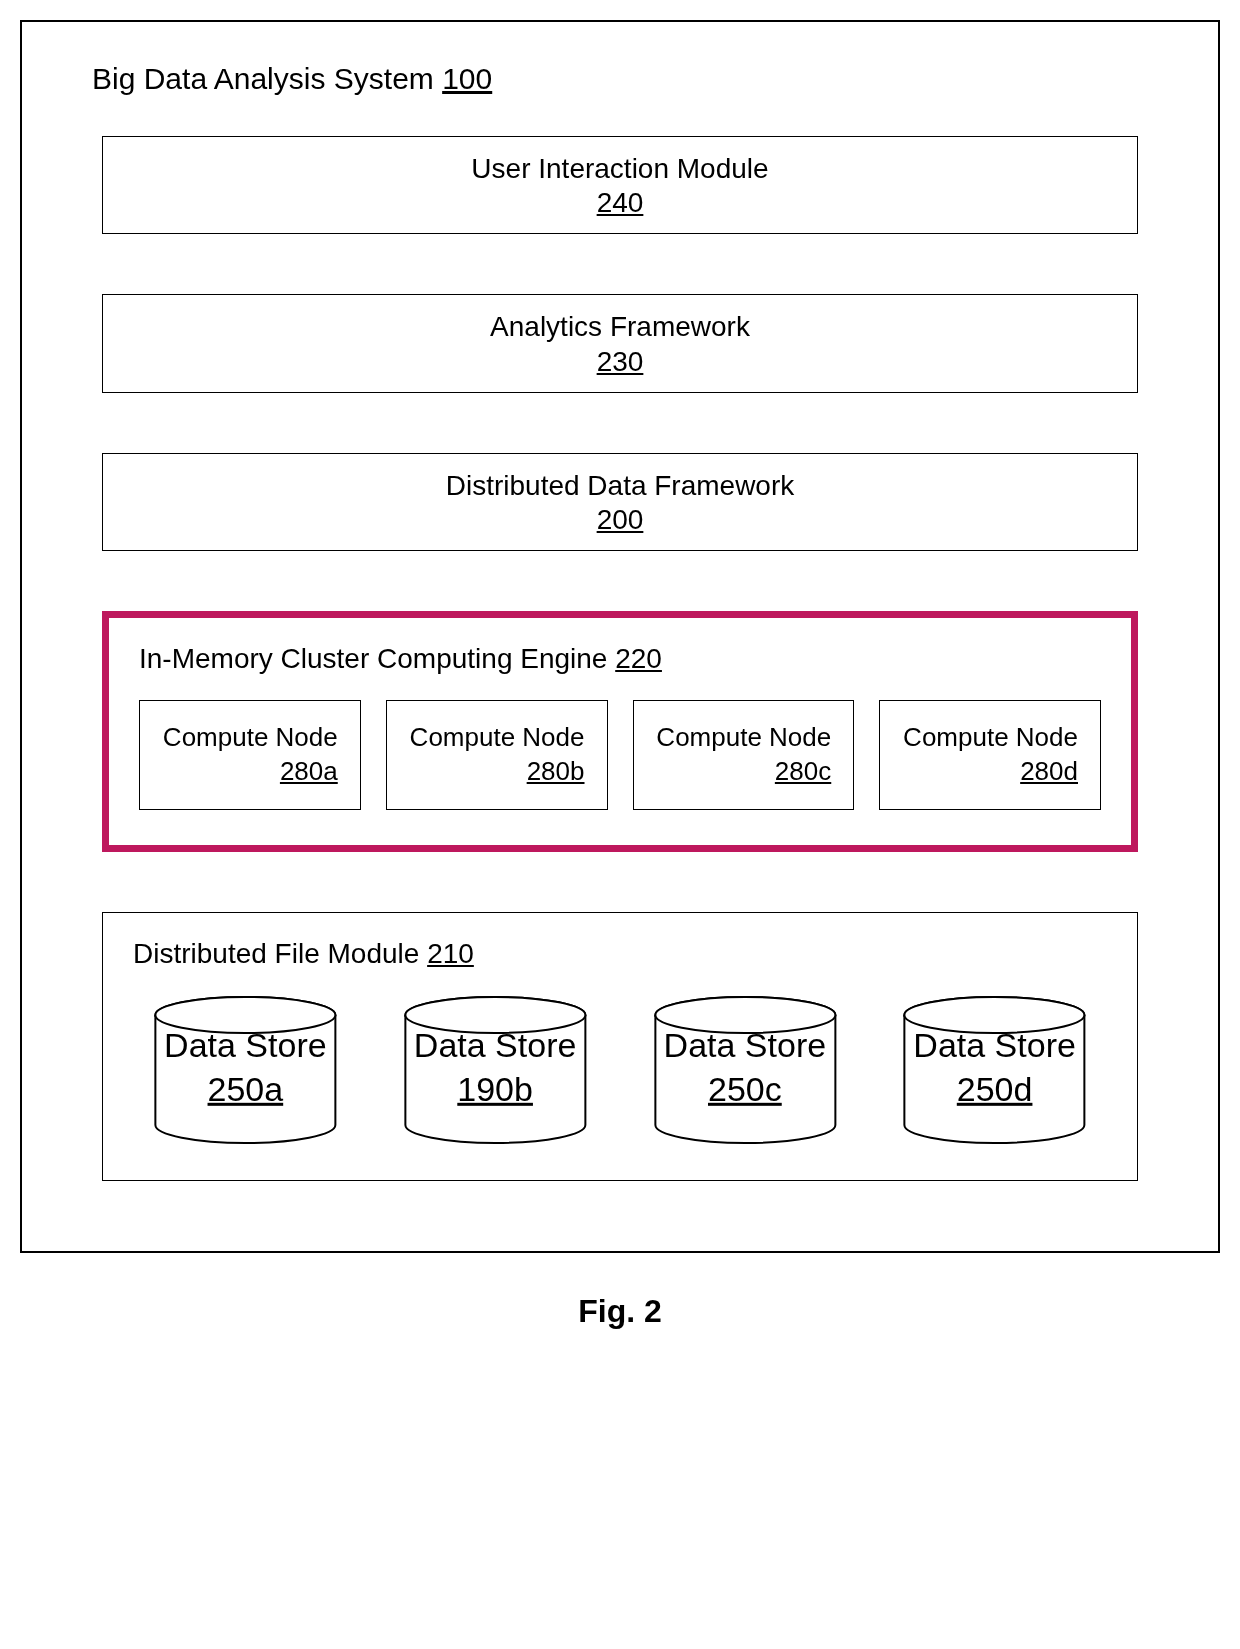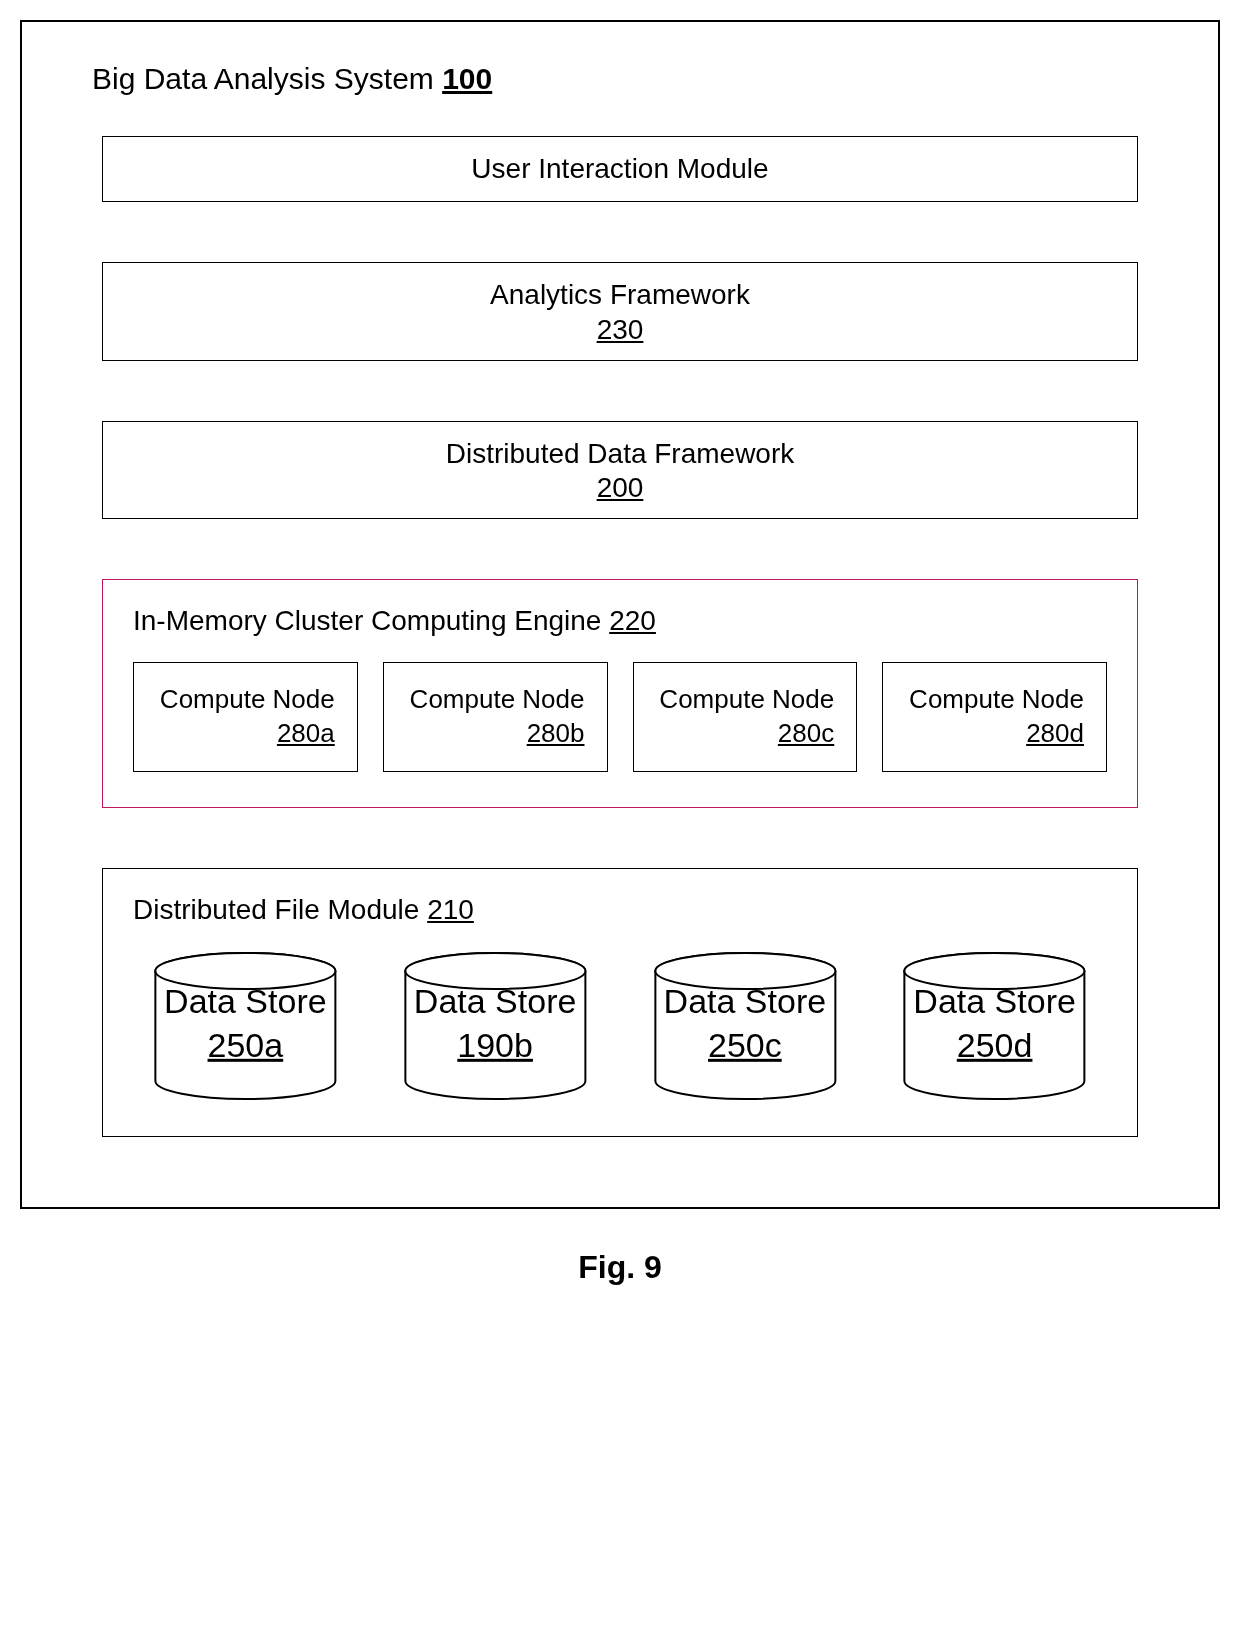--- a/index.html
+++ b/index.html
@@ -20,41 +20,40 @@
       width: 1200px;
       padding: 40px 50px 50px 50px;
     }
     .outer-title {
       font-size: 30px;
       margin-bottom: 40px;
       padding-left: 20px;
     }
     .outer-title .ref {
       text-decoration: underline;
-      font-weight: bold;
     }
     .layer-box {
       border: 1px solid #000;
       margin: 0 30px 60px 30px;
       padding: 14px 20px;
       text-align: center;
     }
     .layer-box:last-of-type {
       margin-bottom: 20px;
     }
     .layer-label {
       font-size: 28px;
       line-height: 1.3;
     }
     .layer-ref {
       font-size: 28px;
       text-decoration: underline;
     }
     .cluster-box {
-      border: 1px solid #be185d;
+      border: 7px solid #be185d;
       margin: 0 30px 60px 30px;
       padding: 25px 30px 35px 30px;
     }
     .cluster-title {
       font-size: 28px;
       margin-bottom: 25px;
     }
     .cluster-title .ref {
       text-decoration: underline;
     }
@@ -126,20 +125,21 @@
 <body>
 
 <div class="outer-box">
   <div class="outer-title">
     <span>Big Data Analysis System</span>
     <span class="ref">100</span>
   </div>
 
   <div class="layer-box">
     <div class="layer-label">User Interaction Module</div>
+    <div class="layer-ref">240</div>
   </div>
 
   <div class="layer-box">
     <div class="layer-label">Analytics Framework</div>
     <div class="layer-ref">230</div>
   </div>
 
   <div class="layer-box">
     <div class="layer-label">Distributed Data Framework</div>
     <div class="layer-ref">200</div>
@@ -218,13 +218,13 @@
         <div class="cylinder-text">
           <div>Data Store</div>
           <div class="ref">250d</div>
         </div>
       </div>
     </div>
   </div>
 
 </div>
 
-<div class="figure-caption">Fig. 9</div>
+<div class="figure-caption">Fig. 2</div>
 
 </body></html>

